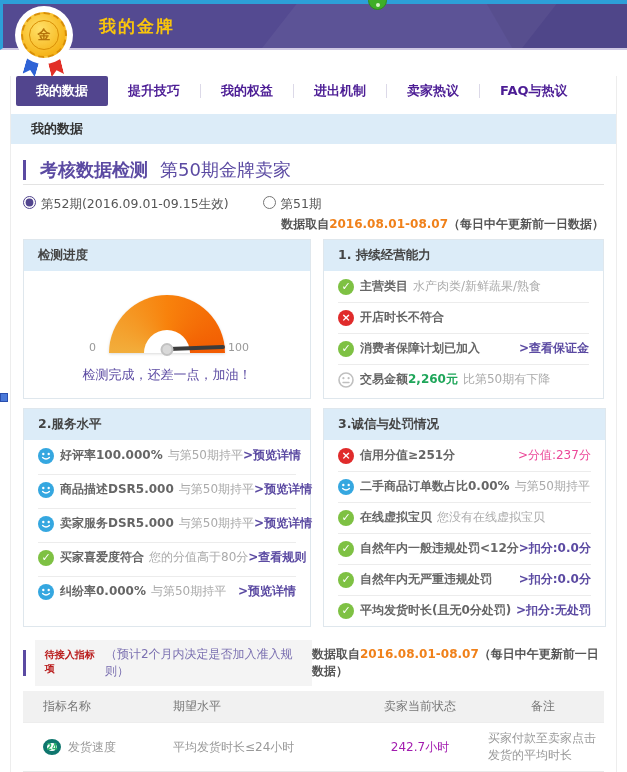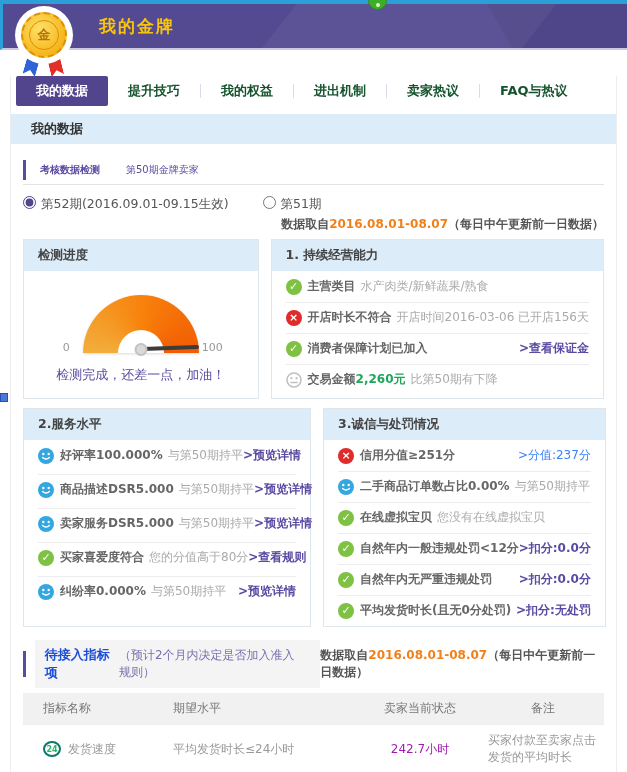--- a/index.html
+++ b/index.html
@@ -33,31 +33,31 @@
     background:radial-gradient(circle at 40% 35%, #ffe068, #f6b61c 70%, #eda50d);
     border:2px dashed #d98f06; display:flex; align-items:center; justify-content:center; }
   .medal .gold-inner { width:30px; height:30px; border:1px solid #d98f06; border-radius:50%;
     display:flex; align-items:center; justify-content:center; color:#b5730a; font-size:13px; font-weight:bold; }
   
   .page-body { margin:0 10px; border-left:1px solid #ededed; border-right:1px solid #ededed;
     min-height:722px; background:#fff; }
   
   .tabs { display:flex; align-items:center; height:30px; margin-top:26px; padding-left:5px; }
   .tab { height:30px; line-height:30px; padding:0 20px; font-size:13px; font-weight:bold;
-    color:#14532d; cursor:pointer; white-space:nowrap; }
+    color:#4c1d95; cursor:pointer; white-space:nowrap; }
   .tab.active { background:#52458e; color:#fff; border-radius:2px; }
   .tab-sep { width:1px; height:14px; background:#dcd9e8; }
   
   .section-bar { height:30px; line-height:30px; background:#dcecf8; margin-top:8px;
     padding-left:20px; font-size:13px; font-weight:bold; color:#333; }
   .content { padding:0 12px; }
   
   .subtabs { display:flex; align-items:center; height:30px; margin-top:11px; border-bottom:1px solid #e3e3e3; }
   .subtab-bar { width:3px; height:20px; background:#5b4aa2; margin-right:14px; }
-  .subtab { font-size:10px; color:#5b4aa2; margin-right:26px; cursor:pointer; }
+  .subtab { font-size:18px; color:#5b4aa2; margin-right:12px; cursor:pointer; }
   .subtab.active { font-weight:bold; }
   
   .radio-row { display:flex; align-items:center; margin-top:11px; font-size:12.5px; color:#555; }
   .radio-row label { display:flex; align-items:flex-start; margin-right:34px; cursor:pointer; }
   .radio-row input { accent-color:#52458e; margin-right:5px; width:13px; height:13px; cursor:pointer; }
   
   .dataline { text-align:right; font-size:12px; font-weight:bold; color:#555; margin-top:3px; }
   .dataline .date { color:#f0811a; }
   
   .grid { display:flex; gap:12px; margin-top:6px; }
@@ -66,21 +66,21 @@
   .col-r { flex:1; }
   .panel { border:1px solid #dfe7ed; background:#fff; }
   .panel-h { background:#dcecf8; padding:7px 14px; font-size:12.5px; font-weight:bold; color:#444; }
   .prow { display:flex; align-items:center; padding:7px 14px; font-size:12px; position:relative; min-height:31px; }
   .prow + .prow::before { content:""; position:absolute; top:0; left:14px; right:14px; border-top:1px solid #ececec; }
   .p2 .prow { padding-bottom:10px; }
   .lbl { color:#666; font-weight:bold; white-space:nowrap; }
   .sub { color:#aaa; margin-left:5px; white-space:nowrap; }
   .gval { color:#1fa65a; font-weight:bold; }
   .plink { margin-left:auto; color:#5b4aa2; font-weight:bold; font-size:12px; text-decoration:none; white-space:nowrap; cursor:pointer; }
-  .rmuted { margin-left:auto; color:#3b82f6; font-size:12px; white-space:nowrap; }
+  .rmuted { margin-left:auto; color:#ec4899; font-size:12px; white-space:nowrap; }
   
   .ic { width:16px; height:16px; border-radius:50%; margin-right:6px; flex:0 0 16px;
     display:flex; align-items:center; justify-content:center; color:#fff; font-size:11px; font-weight:bold; line-height:1; }
   .ic-check { background:#7ec143; }
   .ic-cross { background:#e02b2b; }
   .ic-svg { width:16px; height:16px; margin-right:6px; flex:0 0 16px; }
   
   .gauge-body { display:flex; flex-direction:column; align-items:center; padding:20px 0 14px; }
   .gauge-wrap { position:relative; width:220px; height:62px; }
   .gauge-arc { position:absolute; left:50%; bottom:0; transform:translateX(-50%);
@@ -93,37 +93,37 @@
     border-radius:2px; transform-origin:left center; transform:rotate(-2deg); }
   .gauge-hub { position:absolute; left:110px; bottom:-3px; transform:translateX(-50%);
     width:13px; height:13px; background:#d9d9d9; border:2px solid #c2c2c2; border-radius:50%; }
   .gmin,.gmax { position:absolute; bottom:-1px; font-size:11px; color:#999; }
   .gmin { left:32px; } .gmax { right:28px; }
   .gauge-caption { margin-top:13px; font-size:13px; color:#5b4aa2; }
   
   .pending-head { display:flex; align-items:center; margin-top:13px; }
   .p-bar { width:3px; height:26px; background:#5b4aa2; }
   .p-title-bg { display:flex; align-items:baseline; background:#f4f4f4; margin-left:9px; padding:6px 16px 6px 10px; }
-  .p-title { font-size:13px; font-weight:bold; color:#1d4ed8; }
+  .p-title { font-size:10px; font-weight:bold; color:#b91c1c; }
   .p-note { font-size:12px; color:#7a6fb0; margin-left:6px; }
   .p-data { margin-left:auto; font-size:12px; font-weight:bold; color:#555; }
   .p-data .date { color:#f0811a; }
   
   .tbl { margin-top:5px; border-bottom:1px solid #e9e9e9; }
   .trow { display:grid; grid-template-columns:150px 195px 110px 1fr; align-items:center;
     font-size:12px; color:#999; min-height:30px; padding:0 0; }
   .trow.head { background:#f1f1f1; color:#777; min-height:28px; }
   .trow + .trow { border-top:1px solid #ededed; }
   .tc { padding:7px 6px 7px 0; display:flex; align-items:center; }
   .tc.c1 { padding-left:20px; }
   .tc.c3 { justify-content:center; }
   .tc.c4 { padding-left:10px; }
   .trow.head .tc.c4 { justify-content:center; }
   .cur-orange { color:#a21caf; }
-  .t-ic-circle { width:18px; height:16px; border-radius:50%; border:2px solid #0f766e; color:#2bb36b;
+  .t-ic-circle { width:18px; height:16px; border-radius:50%; border:4px solid #0f766e; color:#2bb36b;
     font-size:8px; font-weight:bold; display:flex; align-items:center; justify-content:center; margin-right:7px; flex:0 0 18px; }
   
   .blue-handle { position:absolute; left:0; top:393px; width:8px; height:9px;
     background:#4a79d9; border:1px solid #2a4fae; z-index:25; }
 </style>
 </head>
 <body>
 
 <div class="top-strip"></div>
 <div class="green-pin"></div>
@@ -202,21 +202,20 @@
       <div class="panel col-r">
         <div class="panel-h">1. 持续经营能力</div>
         <div class="prow">
           <span class="ic ic-check">✓</span>
           <span class="lbl">主营类目</span>
           <span class="sub">水产肉类/新鲜蔬果/熟食</span>
         </div>
         <div class="prow">
           <span class="ic ic-cross">×</span>
           <span class="lbl">开店时长不符合</span>
-          <span class="sub">开店时间2016-03-06 已开店156天</span>
         </div>
         <div class="prow">
           <span class="ic ic-check">✓</span>
           <span class="lbl">消费者保障计划已加入</span>
           <a class="plink">&gt;查看保证金</a>
         </div>
         <div class="prow">
           <svg class="ic-svg" viewBox="0 0 16 16">
             <circle cx="8" cy="8" r="7" fill="none" stroke="#c0c0c0" stroke-width="1.6"></circle>
             <circle cx="5.4" cy="6.2" r="1.1" fill="#c0c0c0"></circle>

